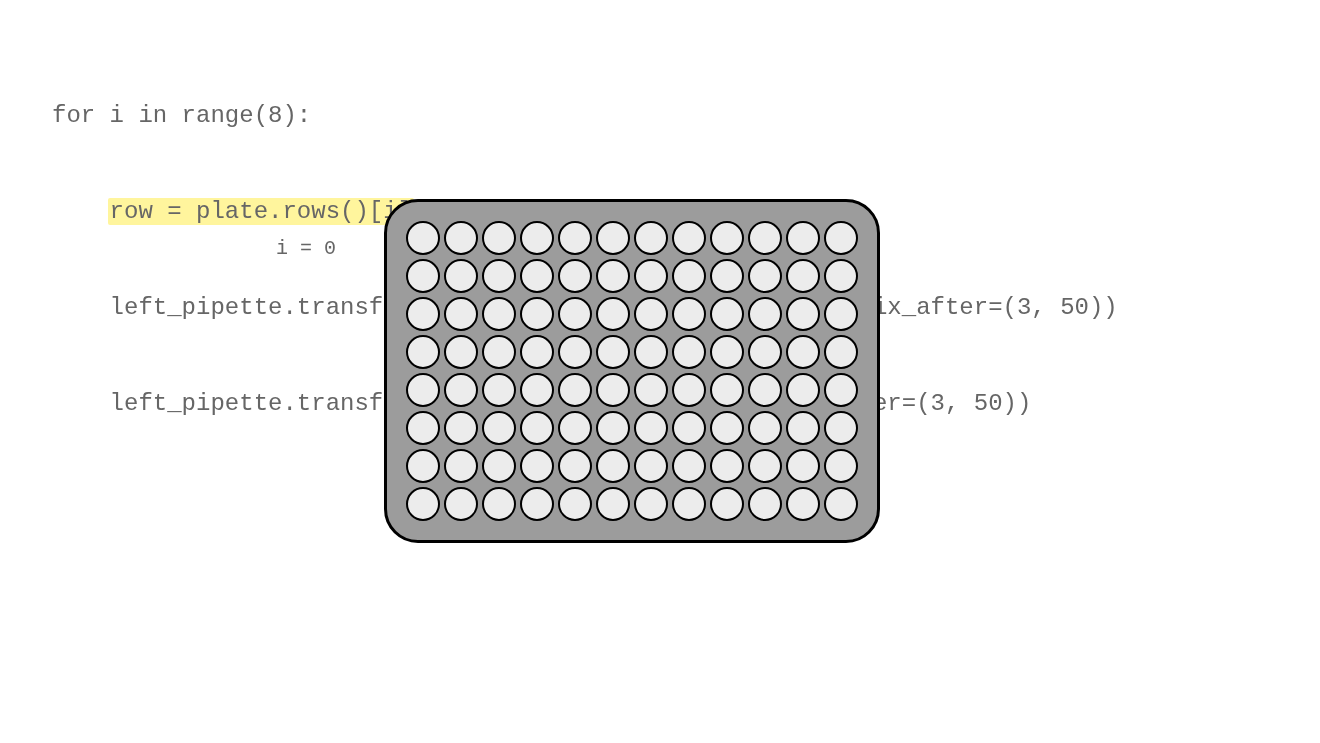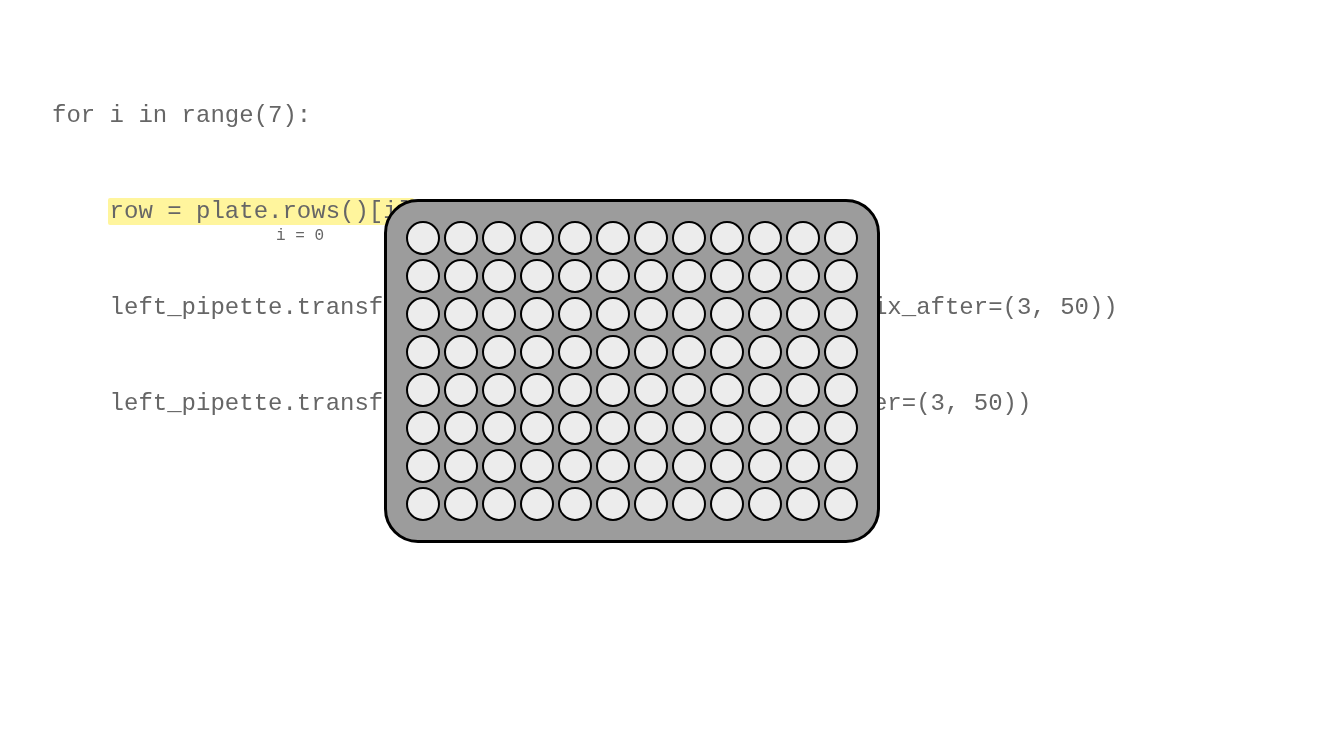--- a/index.html
+++ b/index.html
@@ -32,22 +32,22 @@
   .hl {
     background: #fff59d;
     color: #666666;
     border-radius: 2px;
     padding: 0 2px;
     margin: 0 -2px;
   }
   .iter-label {
     position: absolute;
     left: 276px;
-    top: 227px;
-    font-size: 16px;
+    top: 237px;
+    font-size: 20px;
     color: #666666;
   }
   .plate-wrap {
     position: absolute;
     left: 384px;
     top: 199px;
   }
   .plate {
     width: 496px;
     height: 344px;
@@ -75,21 +75,21 @@
     border: 2px solid #000000;
     box-sizing: border-box;
   }
 </style>
 </head>
 <body>
 
 <div class="page">
 
   <div class="code-block">
-    <span class="code-line">for i in range(7):</span>
+    <span class="code-line">for i in range(8):</span>
     <span class="code-line"><span class="indent"></span><span class="hl">row = plate.rows()[i]</span></span>
     <span class="code-line"><span class="indent"></span><span>left_pipette.transfer(100, reservoir['A2'], row[0], mix_after=(3, 50))</span></span>
     <span class="code-line"><span class="indent"></span><span>left_pipette.transfer(100, row[:11], row[1:], mix_after=(3, 50))</span></span>
   </div>
 
   <div class="iter-label">i = 0</div>
 
   <div class="plate-wrap">
     <div class="plate">
       <div class="plate-grid" id="plate-grid">

